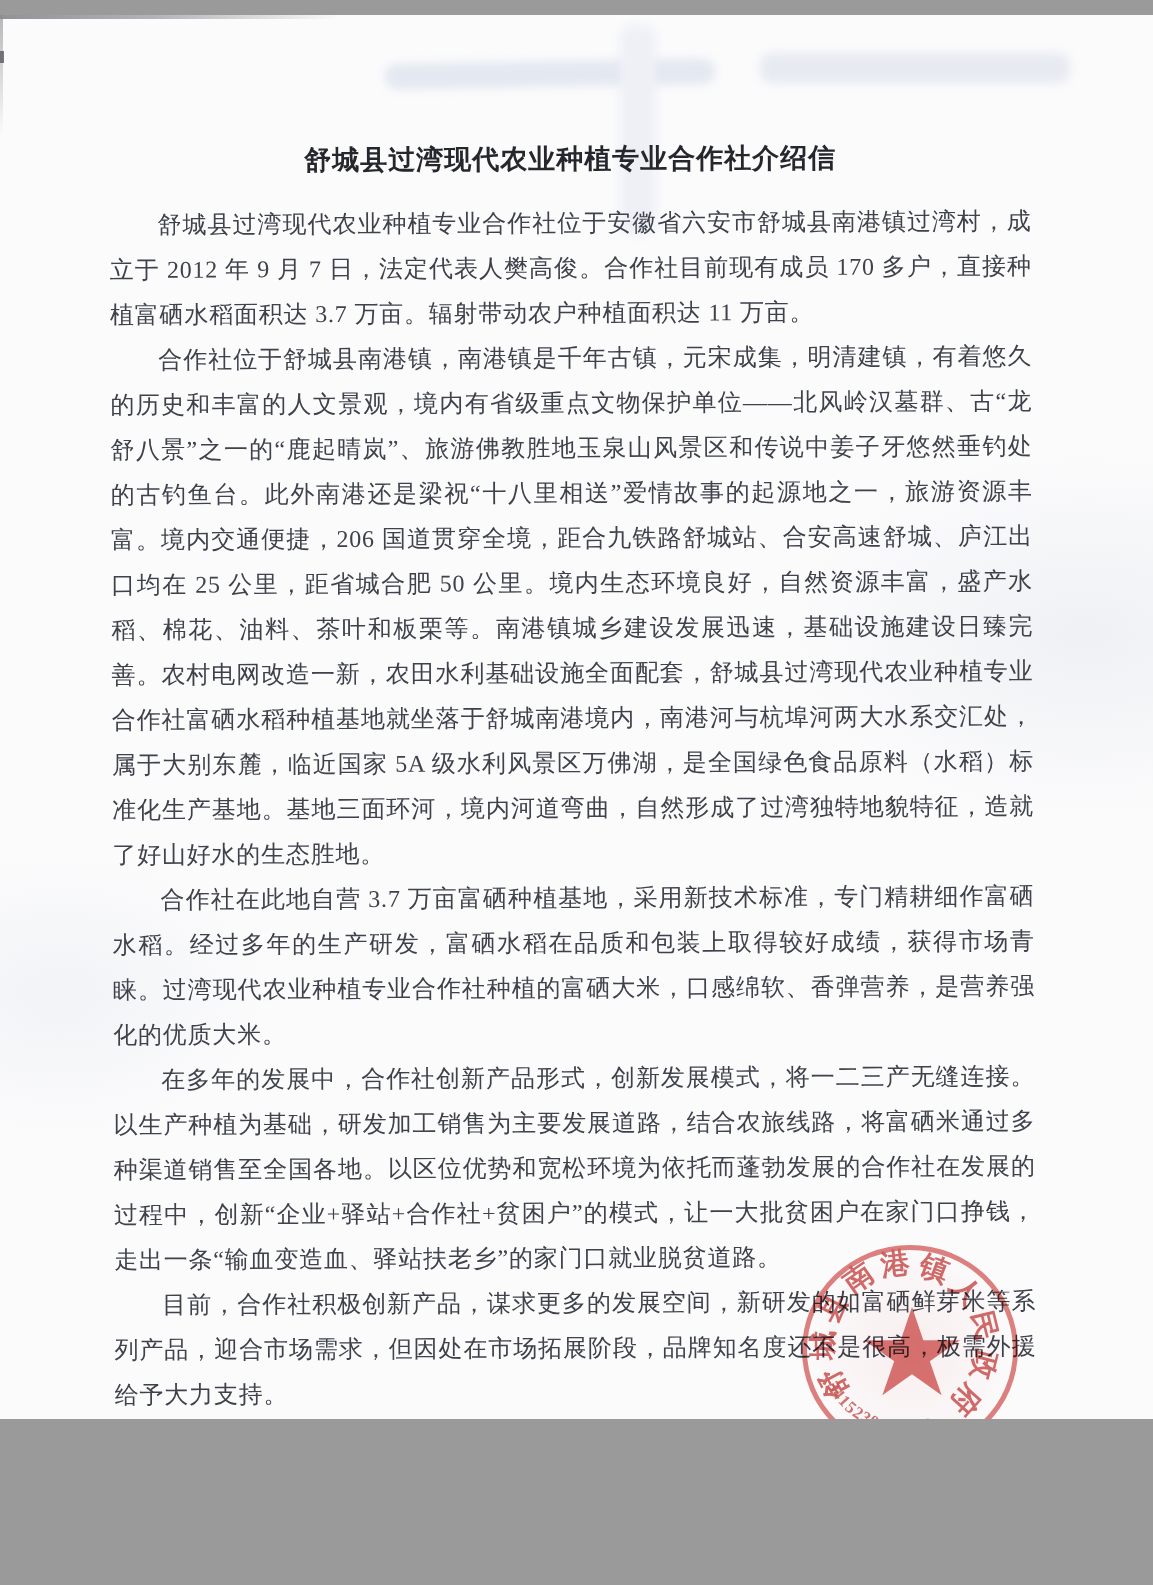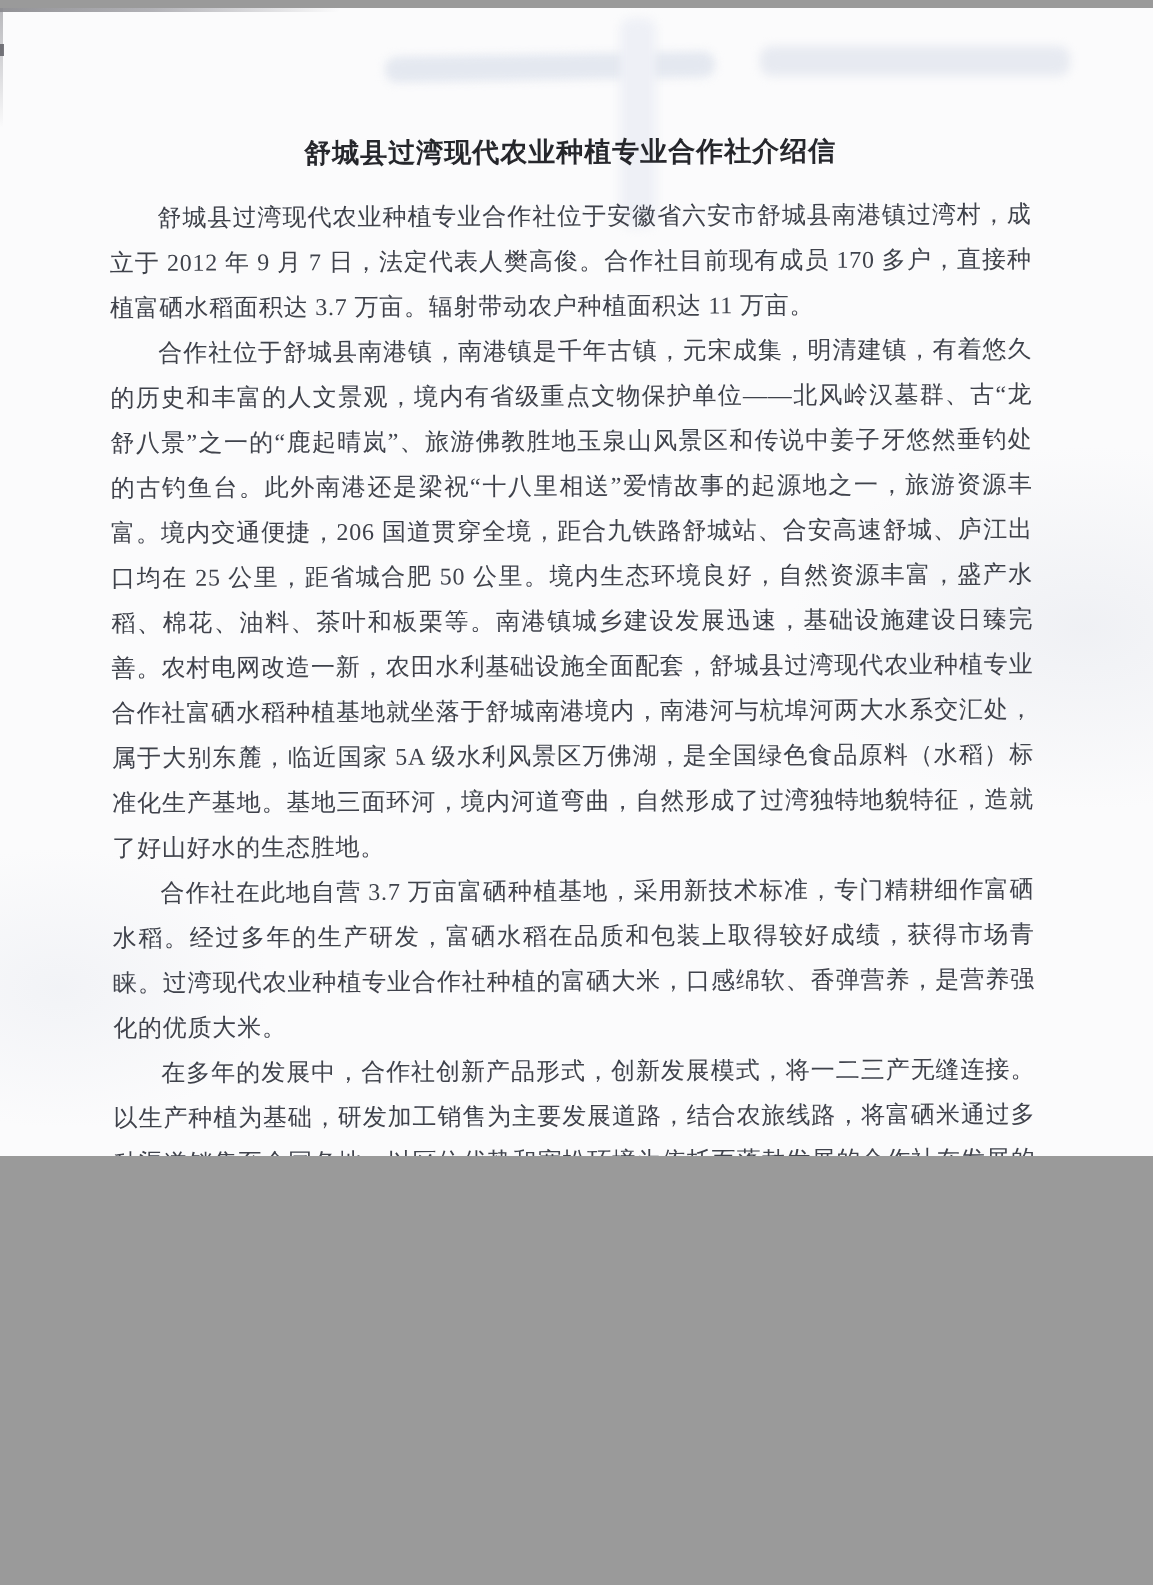--- a/index.html
+++ b/index.html
@@ -1,19 +1,19 @@
 <!DOCTYPE html>
 <html lang="zh"><head>
 <meta charset="utf-8">
 <style>
   html,body{margin:0;padding:0;background:#9a9a9a;}
   .page{
     position:relative;
-    width:1153px;height:1148px;
-    margin:8px auto;
+    width:1153px;height:1404px;
+    margin:15px auto;
     background:
       radial-gradient(ellipse 420px 260px at 1085px 620px, rgba(225,228,235,.45), transparent 70%),
       radial-gradient(ellipse 300px 200px at 60px 980px, rgba(228,231,238,.40), transparent 70%),
       radial-gradient(ellipse 500px 160px at 580px 1530px, rgba(222,226,233,.45), transparent 70%),
       #fbfbfc;
     overflow:hidden;
     font-family:"Liberation Serif", serif;
   }
   
   .edge-top{position:absolute;left:0;top:0;width:340px;height:4px;

